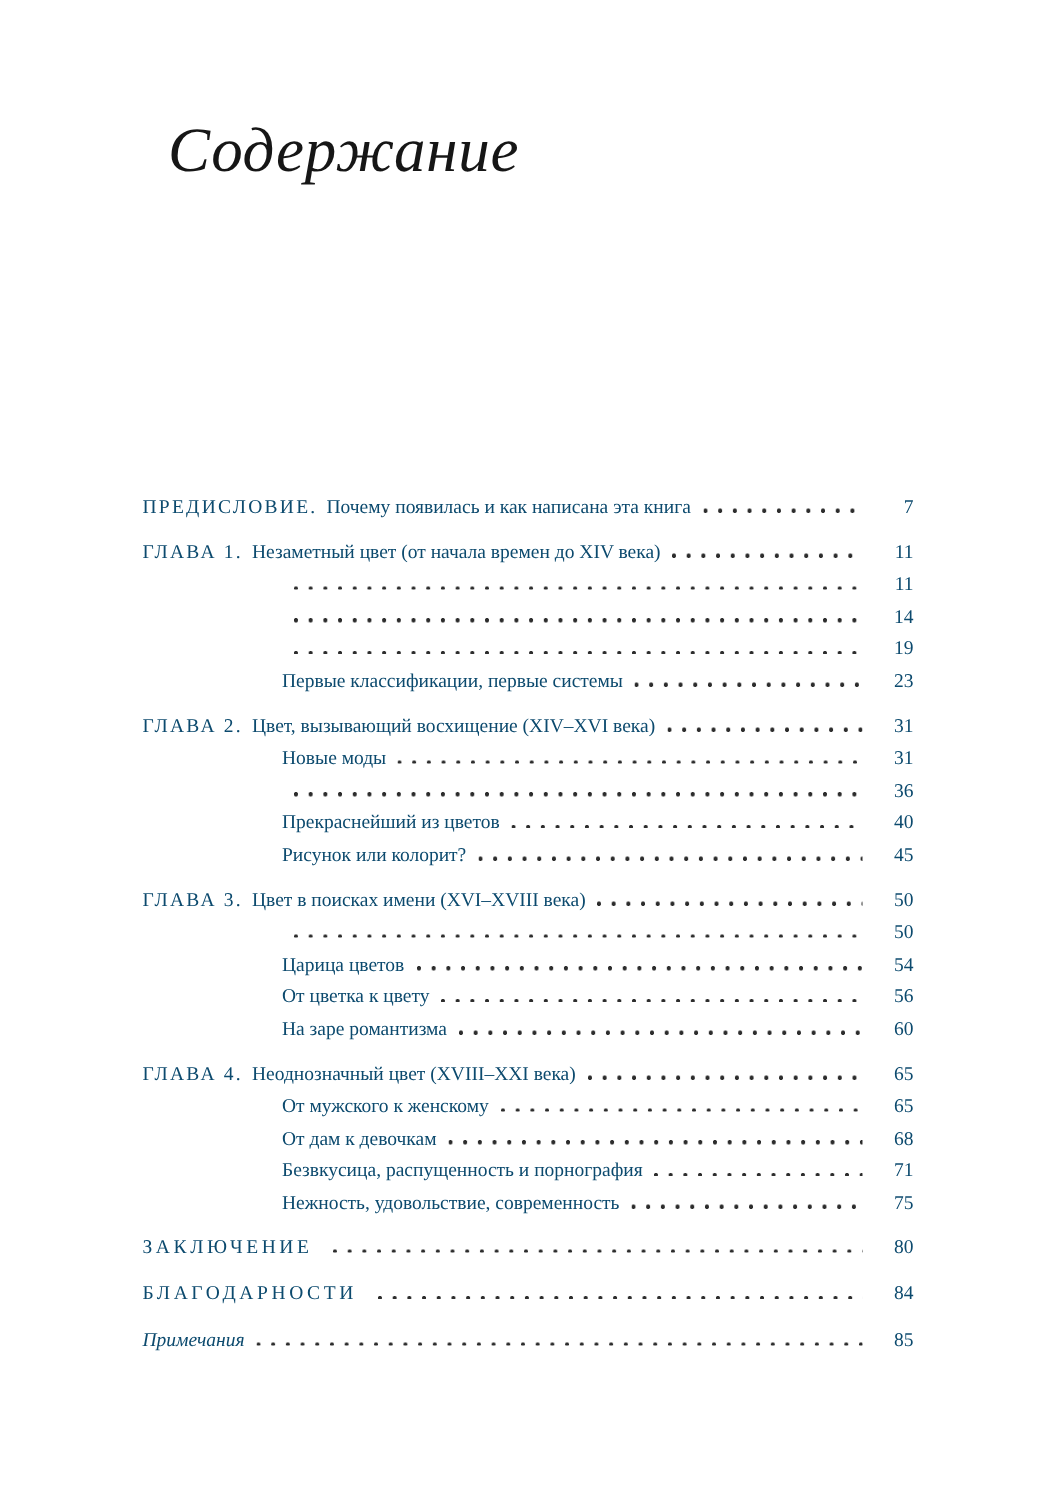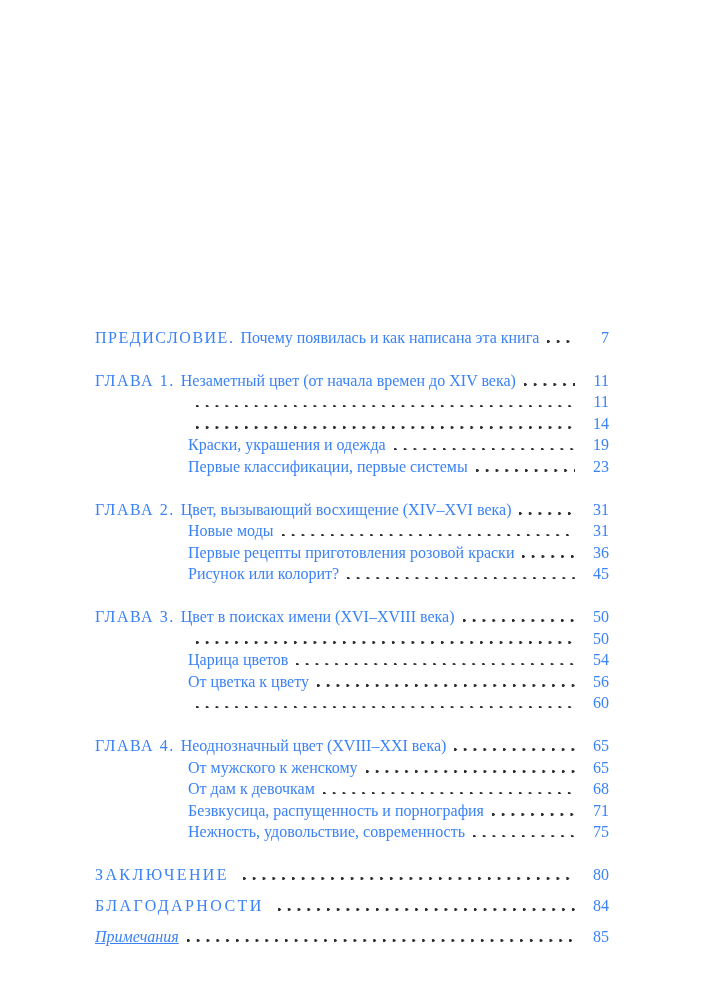--- a/index.html
+++ b/index.html
@@ -31,59 +31,60 @@
     position: absolute;
     left: 95px;
     top: 327px;
     width: 514px;
   }
   .row {
     display: flex;
     align-items: baseline;
     height: 21.6px;
     line-height: 21.6px;
-    font-size: 16px;
-    color: #3b82f6;
-  }
-  .gap-ch  { margin-top: 21px; }
+    font-size: 13px;
+    color: #0c4a6e;
+  }
+  .gap-ch  { margin-top: 8px; }
   .gap-end { margin-top: 9.4px; }
   .row--sub { padding-left: 93px; }
   .prefix {
     letter-spacing: 1.5px;
     margin-right: 6px;
     white-space: pre;
     flex: 0 0 auto;
   }
   .row--caps .prefix { letter-spacing: 2.4px; }
   .prefix:empty { display: none; }
   .label {
     white-space: pre;
     flex: 0 0 auto;
   }
   .label:empty { display: none; }
-  .row--italic .label { font-style: italic; text-decoration: underline; }
+  .row--italic .label { font-style: italic; }
   .leader {
     flex: 1 1 auto;
     height: 2.6px;
     margin: 0 4px 0 8px;
     background-image: radial-gradient(circle at 1.3px 1.3px, #2d2d2d 1.15px, rgba(0,0,0,0) 1.55px);
     background-size: 9.8px 2.6px;
     background-repeat: repeat-x;
     background-position: left bottom;
   }
   .page-num {
     flex: 0 0 auto;
     width: 30px;
     text-align: right;
   }
 </style>
 </head>
 <body>
 
 <div class="page">
+  <h1 class="title">Содержание</h1>
 
   <div class="toc">
       <div class="row row--front">
     <span class="prefix">ПРЕДИСЛОВИЕ.</span>
     <span class="label">Почему появилась и как написана эта книга</span>
     <span class="leader"></span>
     <span class="page-num">7</span>
   </div>
       <div class="row row--chapter gap-ch">
     <span class="prefix">ГЛАВА 1.</span>
@@ -96,21 +97,20 @@
     <span class="leader"></span>
     <span class="page-num">11</span>
   </div>
       <div class="row row--sub">
 
     <span class="leader"></span>
     <span class="page-num">14</span>
   </div>
       <div class="row row--sub">
 
-    <span class="label">Краски, украшения и одежда</span>
     <span class="leader"></span>
     <span class="page-num">19</span>
   </div>
       <div class="row row--sub">
 
     <span class="label">Первые классификации, первые системы</span>
     <span class="leader"></span>
     <span class="page-num">23</span>
   </div>
       <div class="row row--chapter gap-ch">
@@ -120,23 +120,28 @@
     <span class="page-num">31</span>
   </div>
       <div class="row row--sub">
 
     <span class="label">Новые моды</span>
     <span class="leader"></span>
     <span class="page-num">31</span>
   </div>
       <div class="row row--sub">
 
-    <span class="label">Первые рецепты приготовления розовой краски</span>
     <span class="leader"></span>
     <span class="page-num">36</span>
+  </div>
+      <div class="row row--sub">
+
+    <span class="label">Прекраснейший из цветов</span>
+    <span class="leader"></span>
+    <span class="page-num">40</span>
   </div>
       <div class="row row--sub">
 
     <span class="label">Рисунок или колорит?</span>
     <span class="leader"></span>
     <span class="page-num">45</span>
   </div>
       <div class="row row--chapter gap-ch">
     <span class="prefix">ГЛАВА 3.</span>
     <span class="label">Цвет в поисках имени (XVI–XVIII века)</span>
@@ -155,20 +160,21 @@
     <span class="page-num">54</span>
   </div>
       <div class="row row--sub">
 
     <span class="label">От цветка к цвету</span>
     <span class="leader"></span>
     <span class="page-num">56</span>
   </div>
       <div class="row row--sub">
 
+    <span class="label">На заре романтизма</span>
     <span class="leader"></span>
     <span class="page-num">60</span>
   </div>
       <div class="row row--chapter gap-ch">
     <span class="prefix">ГЛАВА 4.</span>
     <span class="label">Неоднозначный цвет (XVIII–XXI века)</span>
     <span class="leader"></span>
     <span class="page-num">65</span>
   </div>
       <div class="row row--sub">

